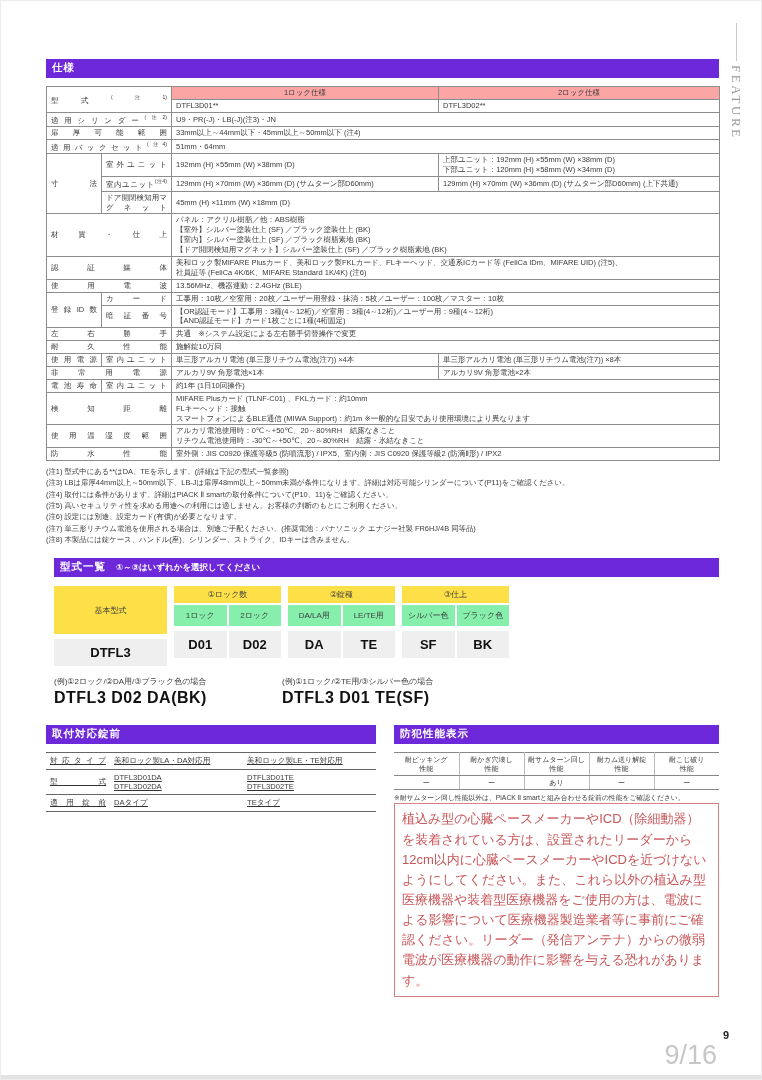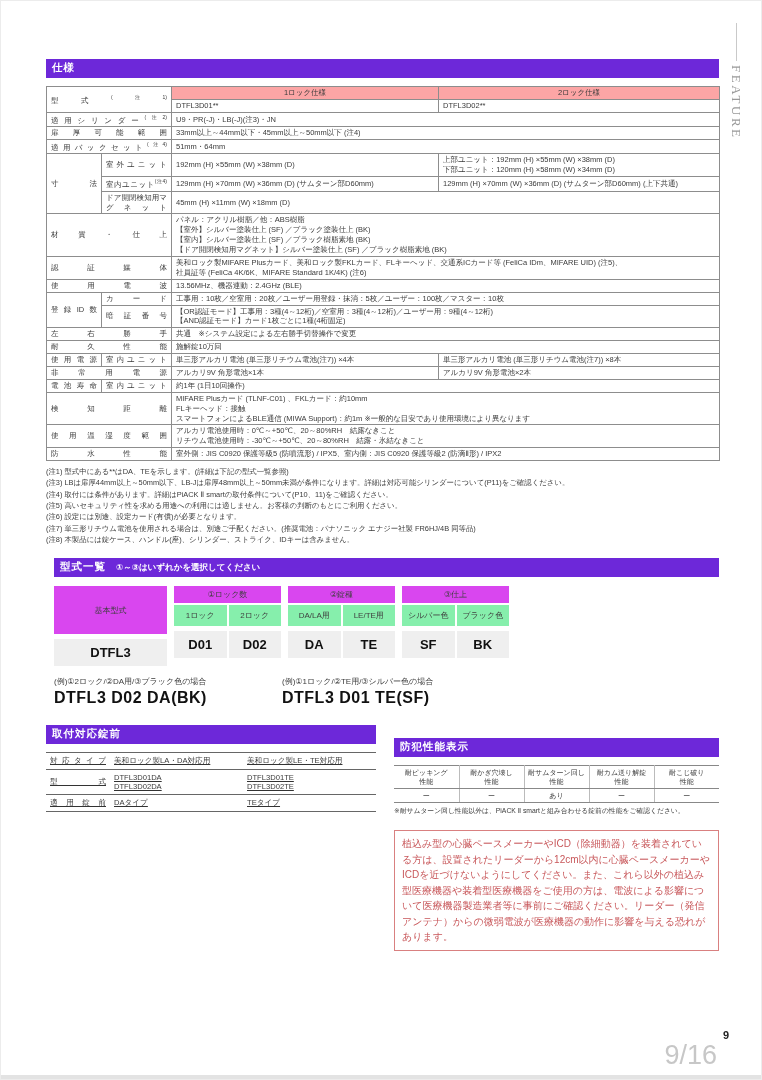--- a/index.html
+++ b/index.html
@@ -25,51 +25,51 @@
 
   
   .notes { margin-top:5px; font-size:7.4px; line-height:11.3px; color:#3a3a3a; }
 
   
   .model-section { margin-top:13px;padding-left:8px; }
   .model-table { display:flex; gap:7px; margin-top:9px; width:455px; }
   .mt-block { display:flex; flex-direction:column; gap:2px; }
   .mt-base { width:113px; }
   .mt-group { flex:1; }
-  .mt-head { background:#d946ef; color:#3f3f3f; font-size:8px; text-align:center; padding:3px 0; }
+  .mt-head { background:#fde047; color:#3f3f3f; font-size:8px; text-align:center; padding:3px 0; }
   .mt-base .mt-head { height:48px; display:flex; align-items:center; justify-content:center; }
   .mt-subrow { display:flex; gap:2px; }
   .mt-sub { flex:1; background:#86efac; color:#3f3f3f; font-size:8px; text-align:center; padding:5px 0; }
   .mt-valrow { display:flex; gap:2px; margin-top:3px; }
   .mt-val { flex:1; background:#efefef; color:#111; font-weight:bold; font-size:13px;
             text-align:center; padding:6px 0; }
   .examples { display:flex; margin-top:10px; }
   .example { width:228px; }
   .ex-caption { font-size:8px; color:#3a3a3a; }
   .ex-model { font-size:16px; font-weight:bold; color:#111; letter-spacing:0.5px; margin-top:2px; }
 
   
   .bottom { position:relative; margin-top:18px; height:200px; }
   .col-left { position:absolute; left:0; top:0; width:330px; }
-  .col-right { position:absolute; left:348px; top:13px; width:325px; }
+  .col-right { position:absolute; left:348px; top:0; width:325px; }
 
   table.mount { width:100%; border-collapse:collapse; margin-top:8px; table-layout:fixed;text-decoration:underline; }
   table.mount td { border-top:1px solid #666; border-bottom:1px solid #666;
                    font-size:7.6px; padding:3px 4px; color:#3a3a3a; vertical-align:middle; }
   table.mount td.lab { width:64px; }
 
   table.sec { width:100%; border-collapse:collapse; margin-top:8px; table-layout:fixed; }
   table.sec td { border:1px solid #888; border-left:none; border-right:1px solid #bbb;
                  font-size:7px; text-align:center; padding:2px 1px; color:#3a3a3a; line-height:1.3; }
   table.sec td:last-child { border-right:none; }
   table.sec tr td { border-left:none; }
   .sec-note { font-size:6.8px; color:#3a3a3a; margin-top:3px; }
 
-  .warning { margin-top:14px; border:1px solid #d98080; color:#c8575a;
-             font-size:10px; line-height:1.55; padding:5px 7px; }
+  .warning { border:1px solid #d98080; color:#c8575a;
+             font-size:13px; line-height:1.55; padding:5px 7px; }
 
   
   .side { position:absolute; right:17px; top:22px; text-align:center; }
   .side-line { width:1px; height:38px; background:#c9c9c9; margin:0 auto; }
   .side-text { writing-mode:vertical-rl; color:#9a9a9a; font-size:13px;
                letter-spacing:2.5px; margin-top:4px; font-family:"Liberation Serif","DejaVu Serif",serif; }
   .pagenum { position:absolute; right:44px; bottom:8px; font-size:27px; color:#c7c7c7;
              font-family:"Liberation Sans","DejaVu Sans",sans-serif; }
   .pagenum-sm { position:absolute; right:32px; bottom:38px; font-size:11px; color:#222; font-weight:bold; }
   .bottom-strip { position:absolute; left:0; right:0; bottom:0; height:4px; background:#e3e3e3; }

